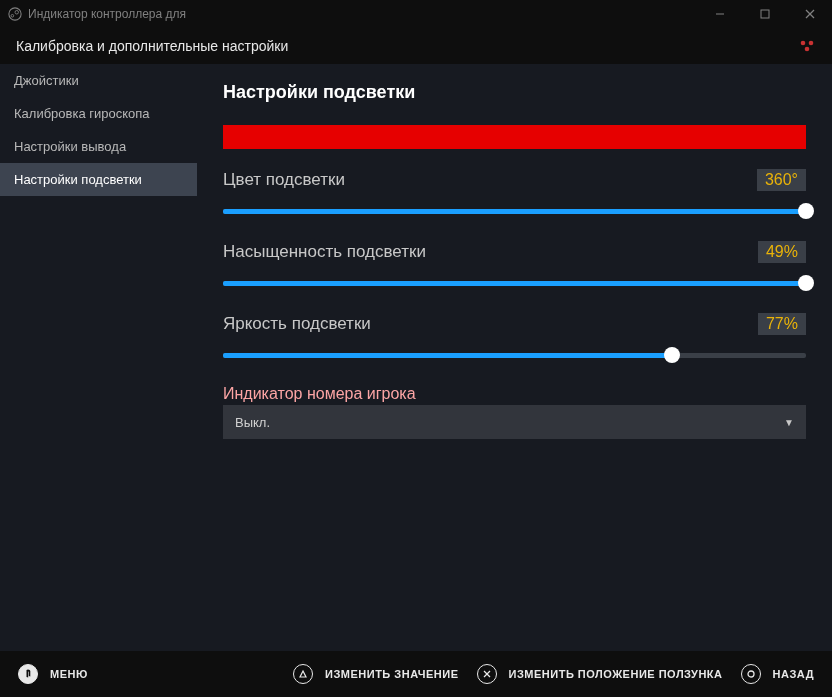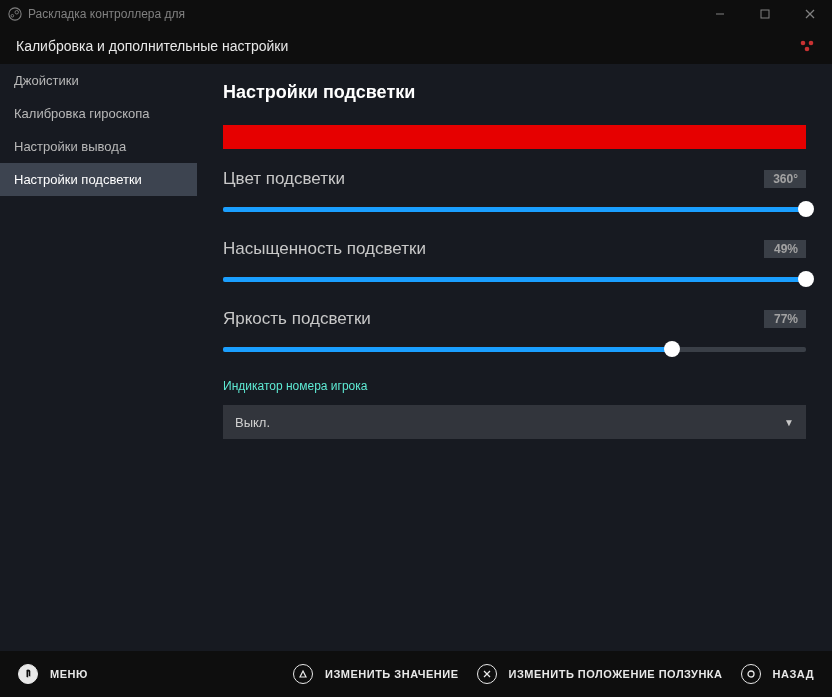--- a/index.html
+++ b/index.html
@@ -14,26 +14,26 @@
   .body { flex: 1; display: flex; min-height: 0; }
   .sidebar { width: 197px; background: #171a21; display: flex; flex-direction: column; }
   .side-item { height: 33px; display: flex; align-items: center; padding-left: 14px; font-size: 13px; color: #b8b8b8; }
   .side-item.active { background: #3d4450; color: #ffffff; }
   .main { flex: 1; padding: 18px 26px 0 26px; background: #171a21; overflow: hidden; }
   .main-title { color: #ffffff; font-size: 18px; font-weight: 600; margin-bottom: 22px; }
   .color-preview { height: 24px; background: #e60000; margin-bottom: 20px; }
   .setting { margin-bottom: 22px; }
   .setting-row { display: flex; align-items: center; justify-content: space-between; margin-bottom: 12px; }
   .setting-label { font-size: 17px; color: #c8c8c8; }
-  .setting-value { background: #3a3f47; color: #a3a3a3; font-size: 12px; padding: 2px 8px; min-width: 42px; text-align: right; font-weight: bold; }
+  .setting-value { background: #3a3f47; color: #eab308; font-size: 16px; padding: 2px 8px; min-width: 42px; text-align: right; }
   .slider { position: relative; height: 16px; display: flex; align-items: center; }
   .track { position: absolute; left: 0; right: 0; height: 5px; background: #3a3f47; border-radius: 2px; }
   .fill { position: absolute; left: 0; height: 5px; background: #1a9fff; border-radius: 2px; }
   .thumb { position: absolute; width: 16px; height: 16px; background: #ffffff; border-radius: 50%; transform: translateX(-50%); }
-  .select-label { font-size: 12px; color: #5eead4; margin-bottom: 12px; }
+  .select-label { font-size: 16px; color: #fca5a5; margin-bottom: 2px; }
   .select-box { height: 34px; background: #32353c; display: flex; align-items: center; padding: 0 12px; color: #d0d0d0; font-size: 13px; }
   .select-arrow { margin-left: auto; font-size: 10px; color: #c8c8c8; }
   .footer { height: 46px; background: #0e0e0e; display: flex; align-items: center; padding: 0 18px; gap: 22px; }
   .footer-left { display: flex; align-items: center; gap: 8px; }
   .footer-right { margin-left: auto; display: flex; align-items: center; gap: 18px; }
   .footer-item { display: flex; align-items: center; gap: 12px; font-size: 11px; font-weight: 600; letter-spacing: 0.5px; color: #e8e8e8; }
   .icon-circle { width: 20px; height: 20px; border: 1.5px solid #e8e8e8; border-radius: 50%; display: flex; align-items: center; justify-content: center; font-size: 11px; color: #e8e8e8; }
   .ps-icon { background: #e8e8e8; color: #0e0e0e; font-size: 9px; font-weight: bold; }
   svg { display: block; }
 </style>
@@ -43,21 +43,21 @@
 <div class="window">
 
   <div class="titlebar">
     <span class="steam-icon">
       <svg viewBox="0 0 16 16" width="14" height="14">
           <circle cx="8" cy="8" r="7" fill="none" stroke="#808080" stroke-width="1.2"></circle>
           <circle cx="10" cy="6" r="2" fill="none" stroke="#808080" stroke-width="1"></circle>
           <circle cx="5" cy="10" r="1.5" fill="none" stroke="#808080" stroke-width="1"></circle>
         </svg>
     </span>
-    <span>Раскладка контроллера для</span>
+    <span>Индикатор контроллера для</span>
     <div class="winctrls">
       <div class="winbtn">
         <svg width="10" height="10">
             <line x1="1" y1="5" x2="9" y2="5" stroke="#808080" stroke-width="1"></line>
           </svg>
       </div>
       <div class="winbtn">
         <svg width="10" height="10">
             <rect x="1" y="1" width="8" height="8" fill="none" stroke="#808080" stroke-width="1"></rect>
           </svg>

